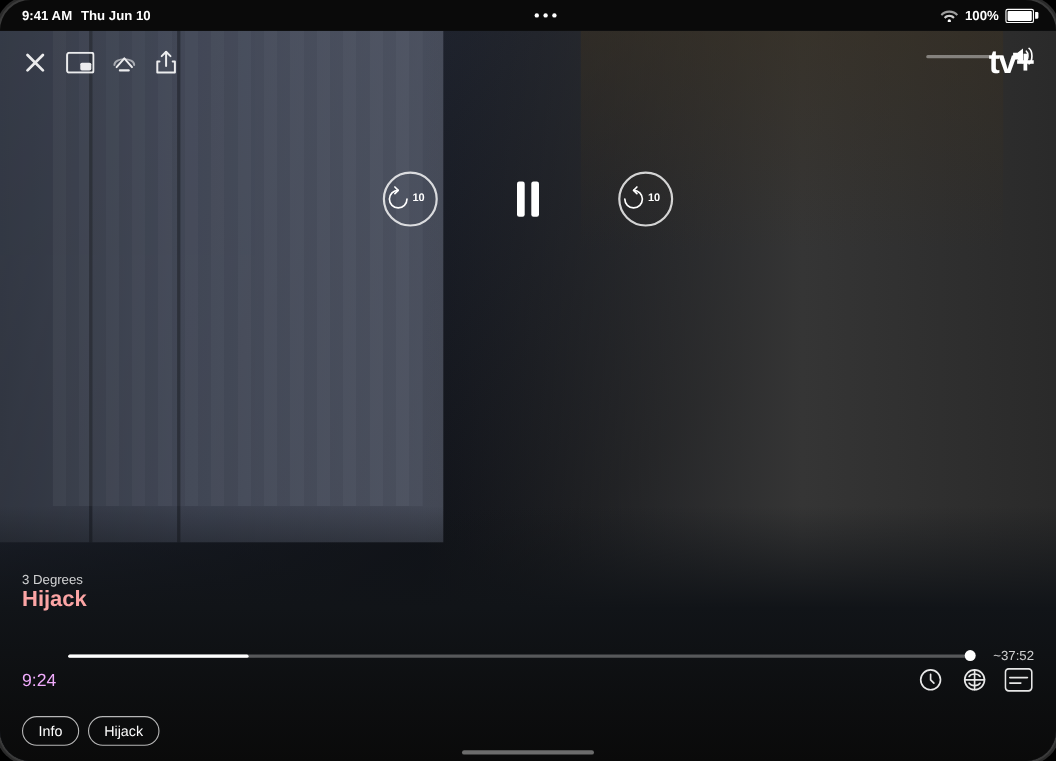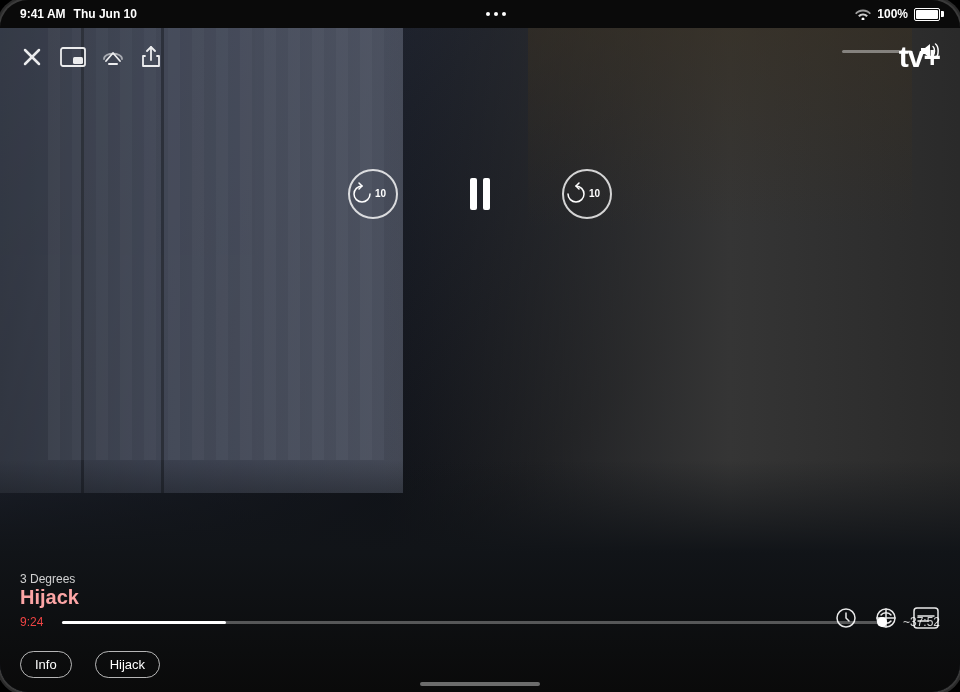--- a/index.html
+++ b/index.html
@@ -391,24 +391,25 @@
       width: 10px;
       height: 10px;
       background: white;
       border-radius: 50%;
       position: absolute;
       right: -5px;
       top: -3.5px;
     }
 
     .time-current {
-      color: #ef4444;
-      font-size: 12px;
+      color: #f0abfc;
+      font-size: 16px;
       font-weight: 400;
       min-width: 32px;
+      margin-top: 48px;
     }
 
     .time-remaining {
       color: rgba(255,255,255,0.8);
       font-size: 12px;
       font-weight: 400;
       min-width: 48px;
       text-align: right;
     }
 
@@ -429,21 +430,21 @@
       display: flex;
       align-items: center;
       justify-content: center;
       cursor: pointer;
       opacity: 0.9;
     }
 
     
     .action-buttons {
       display: flex;
-      gap: 23px;
+      gap: 8px;
       padding: 10px 20px 14px 20px;
     }
 
     .pill-btn {
       color: white;
       border: 1.5px solid rgba(255,255,255,0.7);
       border-radius: 16px;
       padding: 5px 14px;
       font-size: 13px;
       font-weight: 500;

